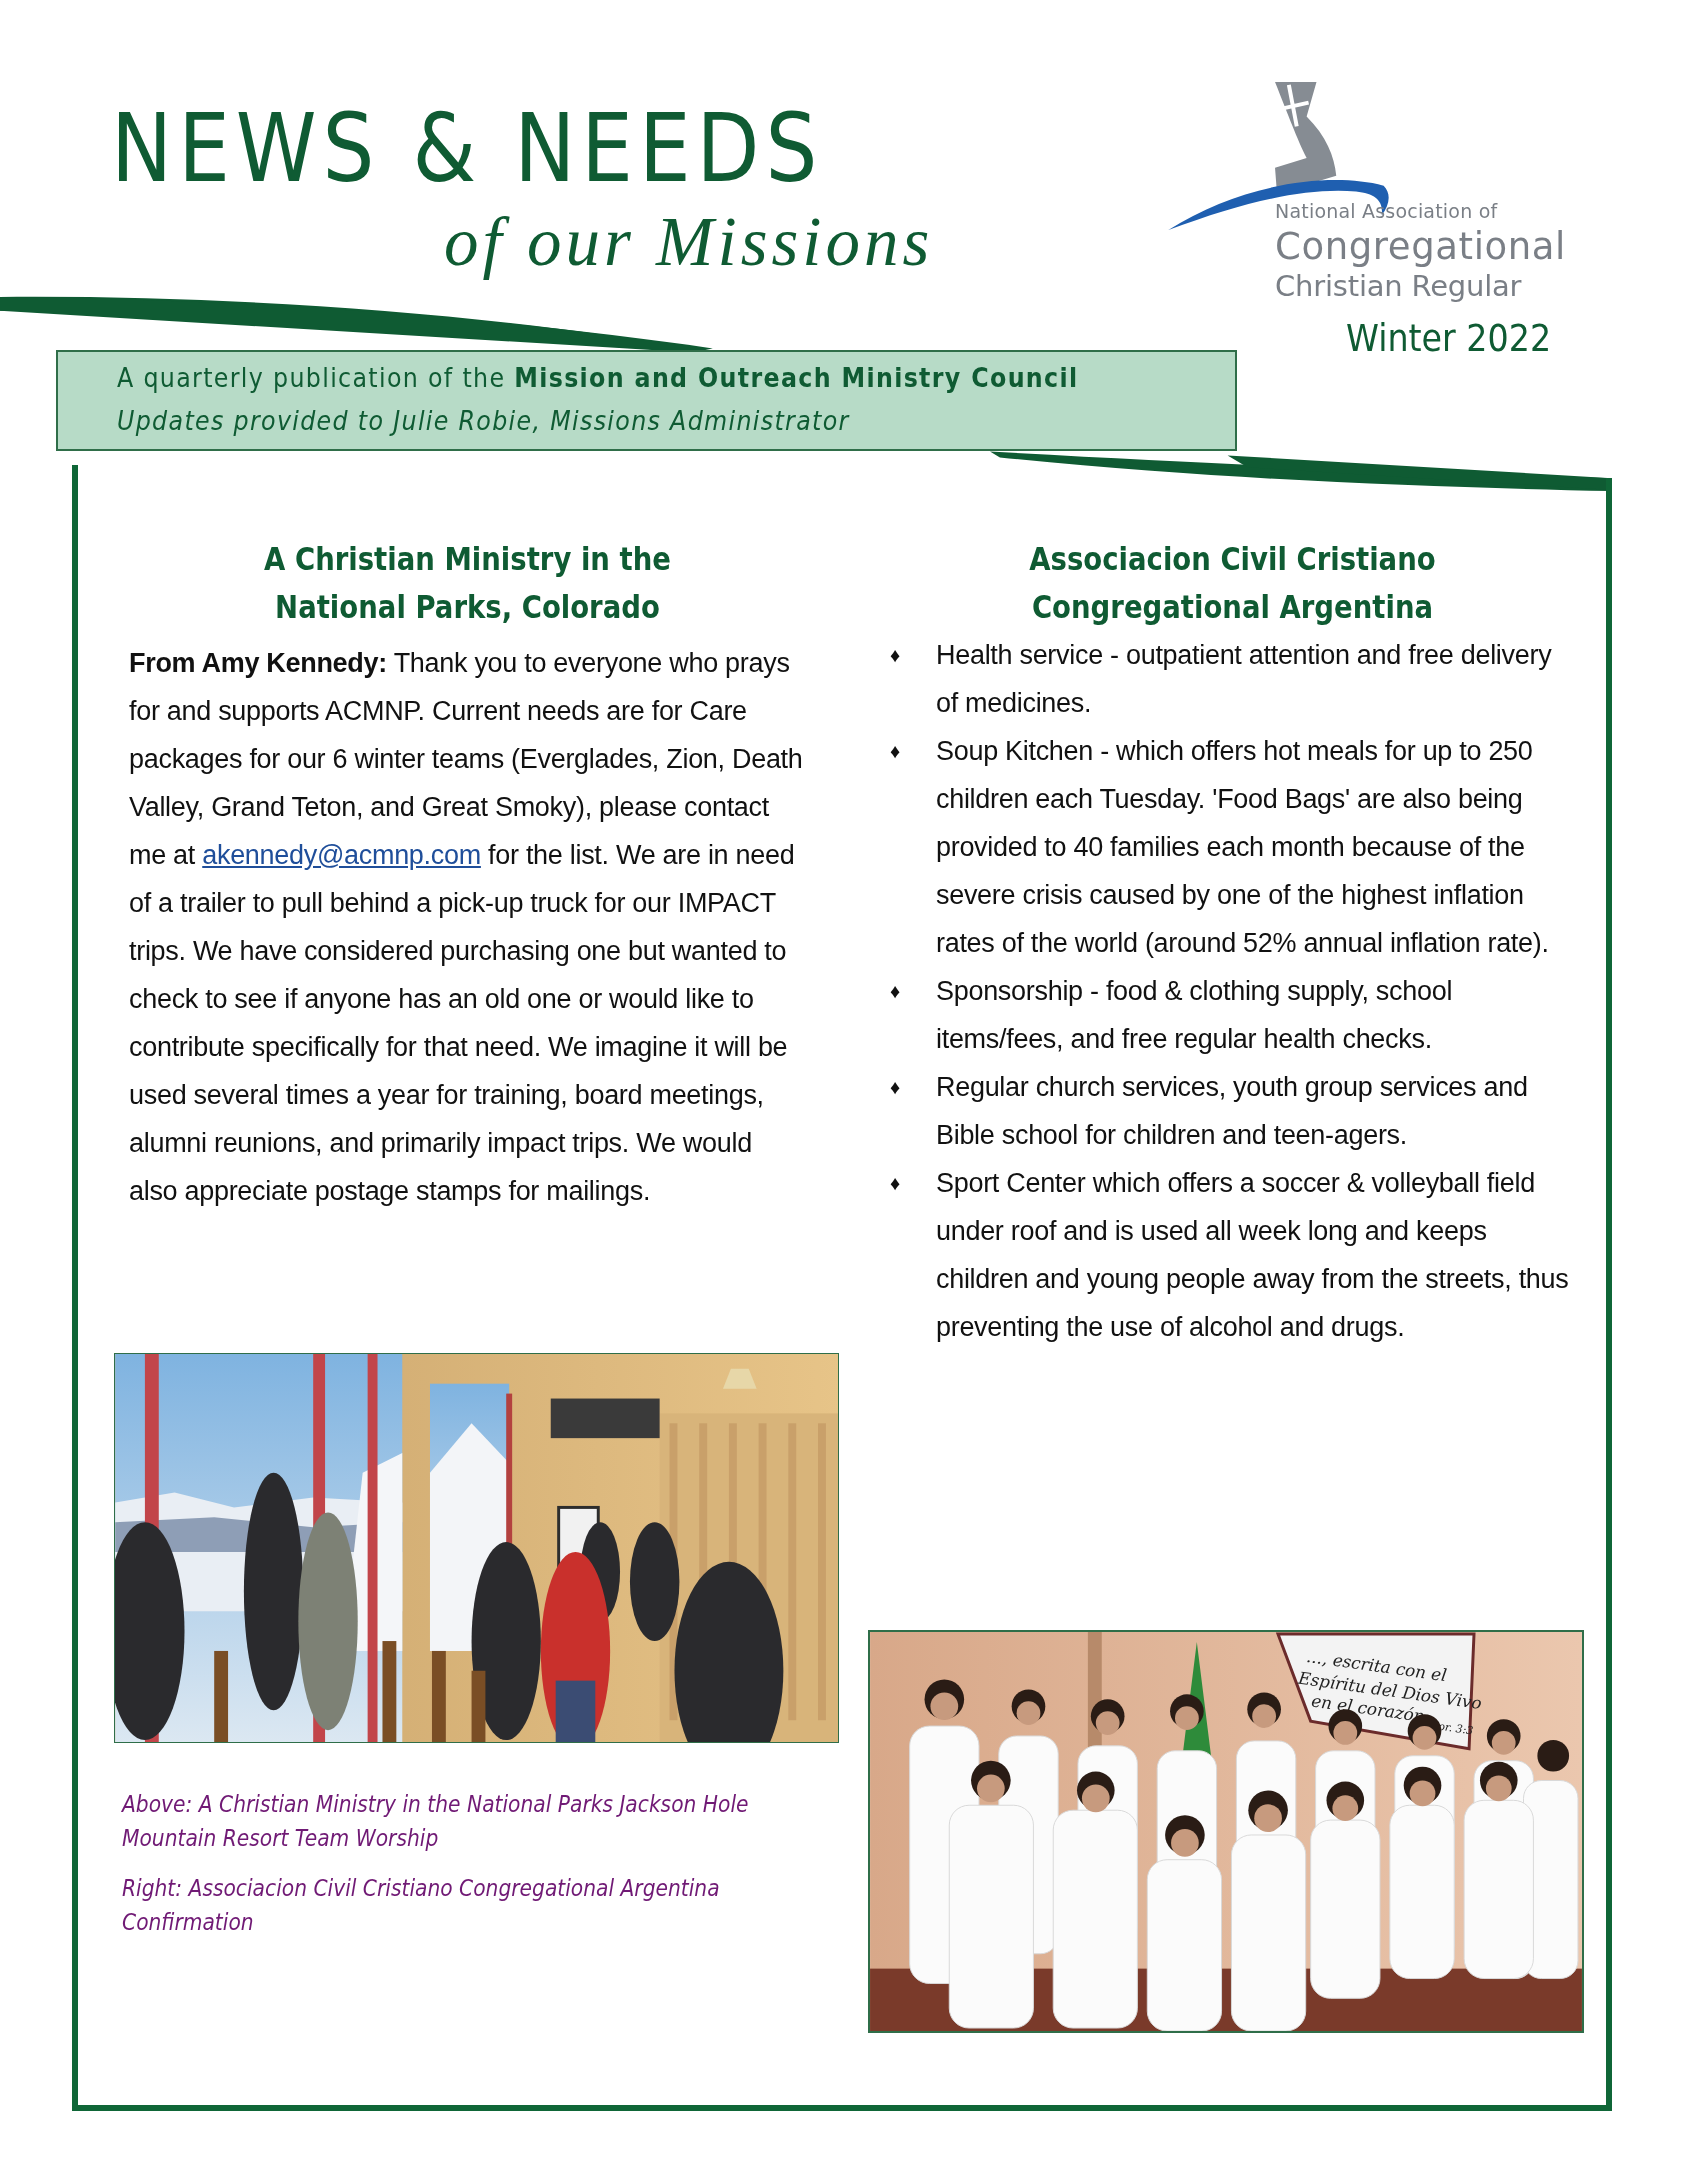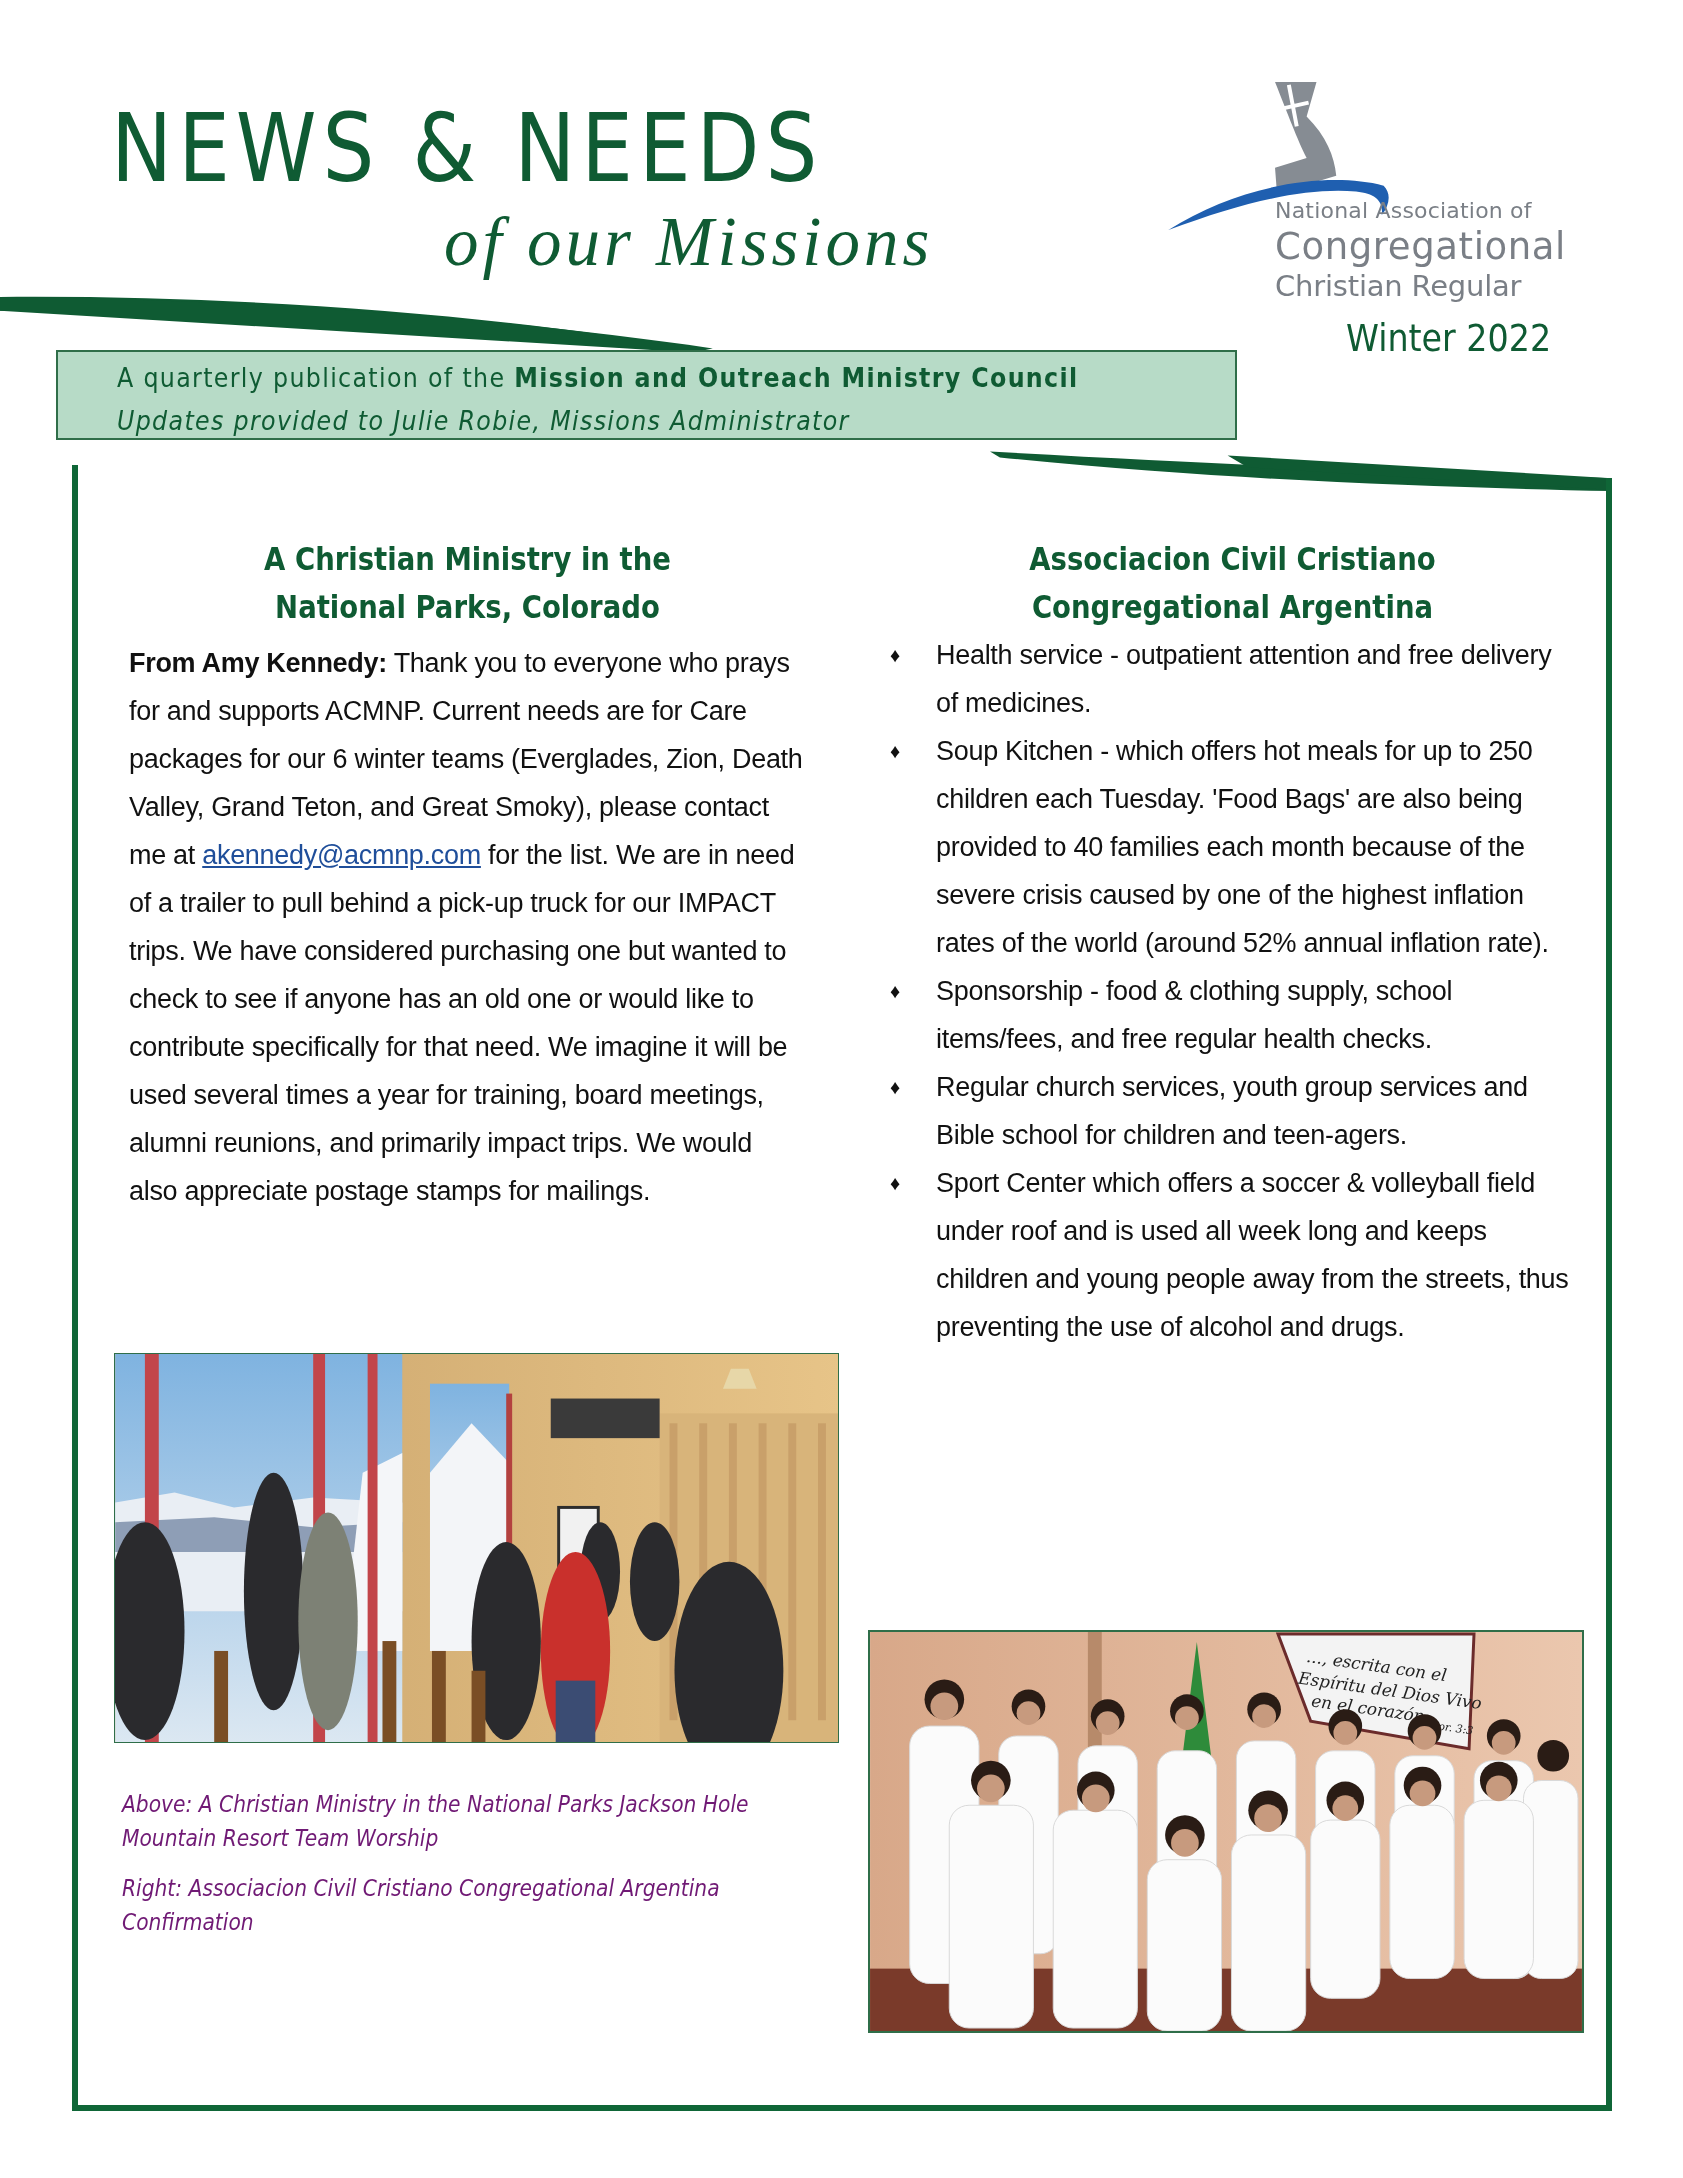--- a/index.html
+++ b/index.html
@@ -10,29 +10,29 @@
     
     .title-main { left: 111px; top: 99px; font-family: "DejaVu Sans", sans-serif;
                   font-size: 95px; line-height: 99px; color: #0F5B33; letter-spacing: 7px;
                   font-weight: normal; white-space: nowrap; transform: scaleX(0.86); transform-origin: left top; }
     .title-sub { left: 444px; top: 203px; font-family: "Liberation Serif", "DejaVu Serif", serif;
                  font-style: italic; font-size: 69px; line-height: 79px; color: #0F5B33;
                  letter-spacing: 4px; white-space: nowrap; }
     .logo-svg { left: 1158px; top: 77px; }
     .logo-text { left: 1275px; top: 196px; color: #7A7F86; font-family: "DejaVu Sans", sans-serif;
                  white-space: nowrap; }
-    .logo-l1 { font-size: 22px; line-height: 30px; letter-spacing: 0.2px; }
+    .logo-l1 { font-size: 19px; line-height: 30px; letter-spacing: 0.2px; }
     .logo-l2 { font-size: 37px; line-height: 42px; letter-spacing: 0.6px; }
     .logo-l3 { font-size: 29px; line-height: 36px; letter-spacing: -0.2px; }
     .issue { left: 1346px; top: 317px; font-size: 37px; color: #0F5B33; font-family: "DejaVu Sans", sans-serif;
              transform: scaleX(0.9); transform-origin: left top; white-space: nowrap; }
 
     .curves { left: 0; top: 0; }
 
-    .banner { left: 56px; top: 350px; width: 1181px; height: 90px; background: #B7DBC7;
+    .banner { left: 56px; top: 350px; width: 1181px; height: 101px; background: #B7DBC7;
               border: 2px solid #2F6E49; box-sizing: border-box; }
     .banner-l1 { position: absolute; left: 59px; top: 10px; font-size: 27px; color: #0F5B33;
                  letter-spacing: 1.5px; white-space: nowrap; font-family: "DejaVu Sans", sans-serif;
                  transform: scaleX(0.88); transform-origin: left top; }
     .banner-l1 b { font-weight: bold; }
     .banner-l2 { position: absolute; left: 59px; top: 53px; font-size: 27px; color: #0F5B33;
                  font-style: italic; letter-spacing: 1.5px; white-space: nowrap; font-family: "DejaVu Sans", sans-serif;
                  transform: scaleX(0.88); transform-origin: left top; }
 
     

